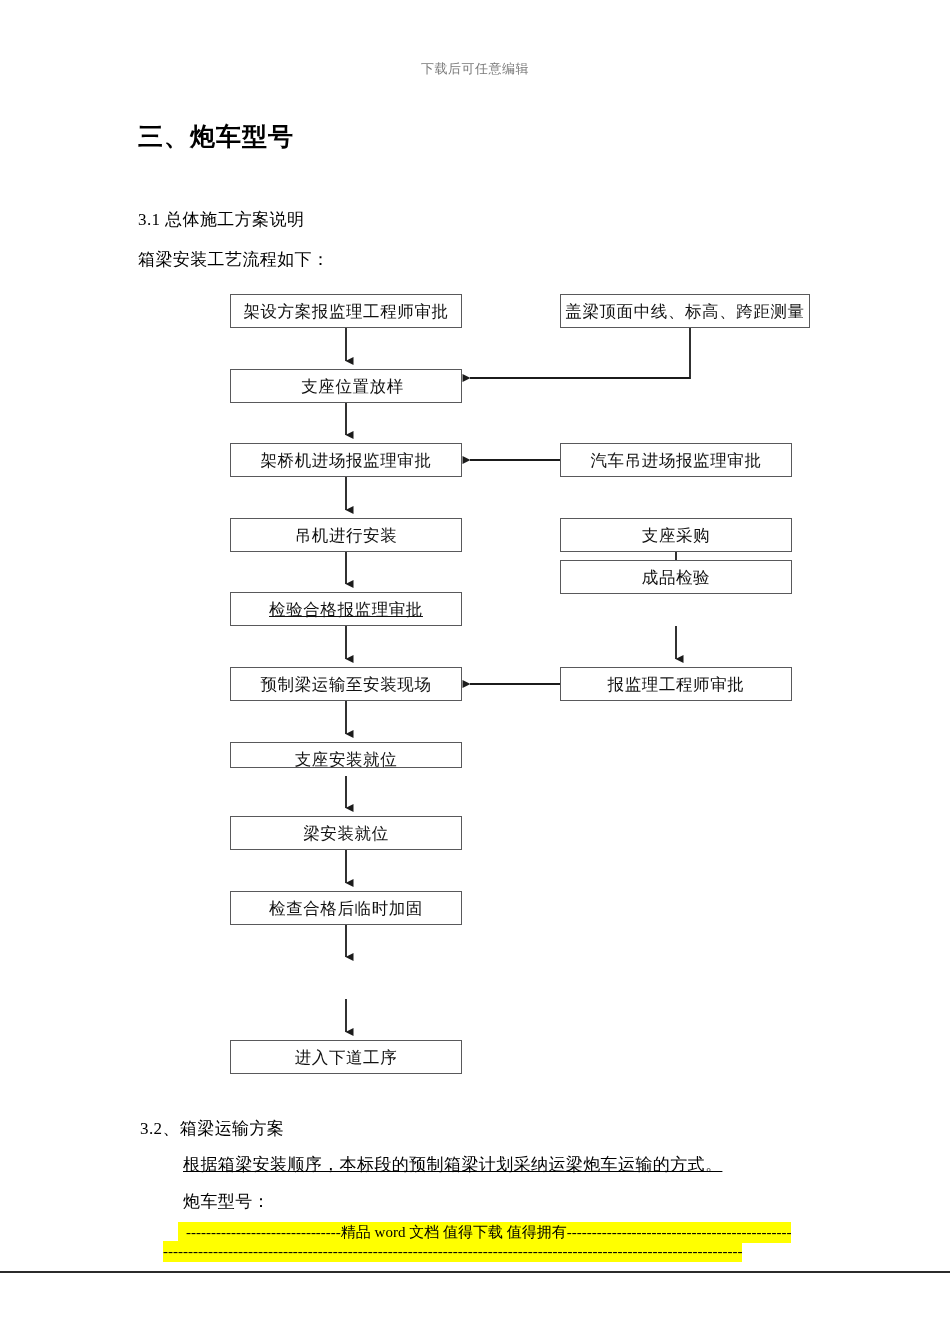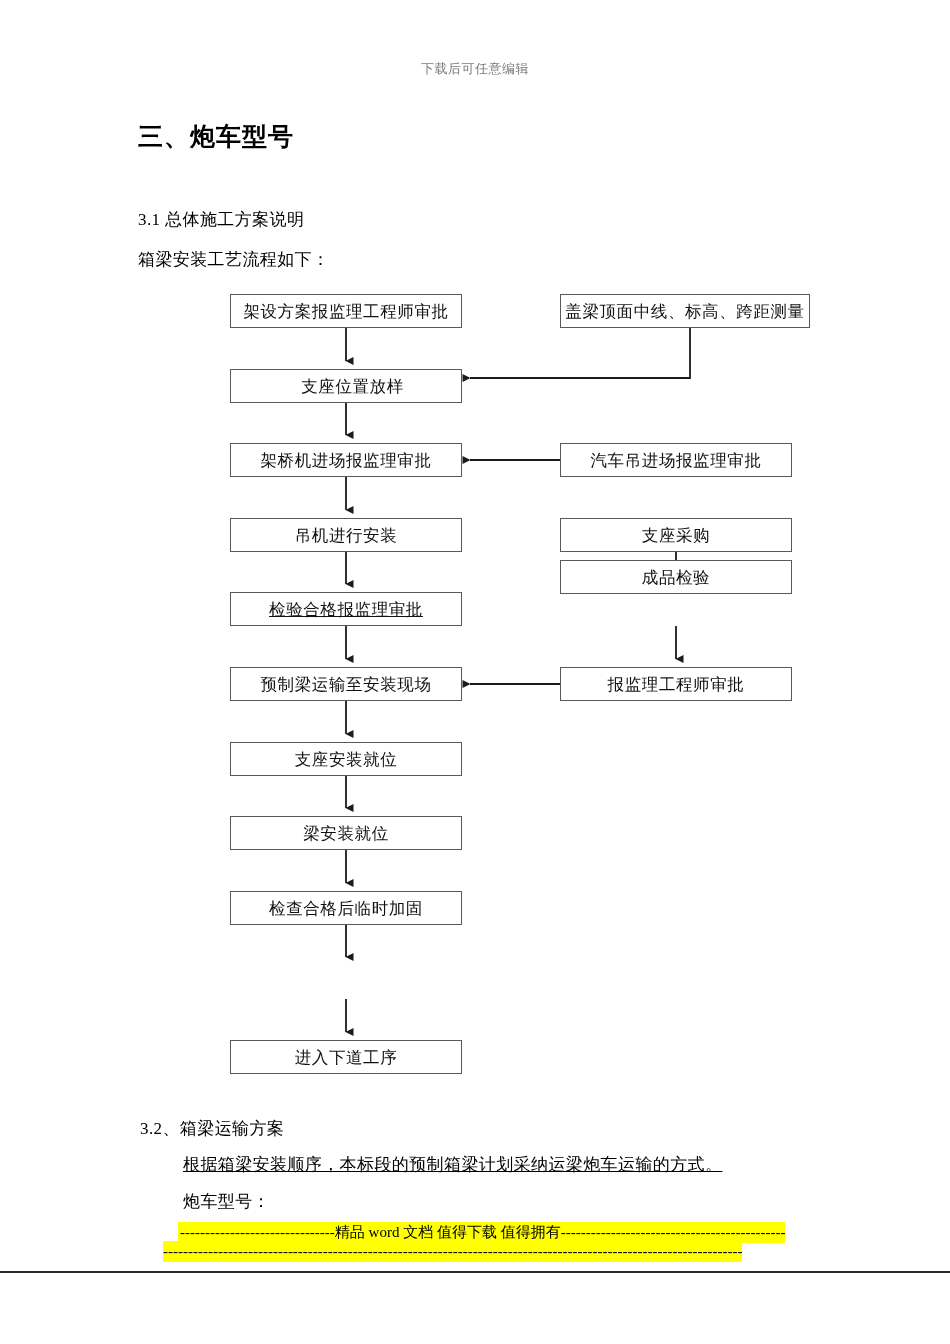--- a/index.html
+++ b/index.html
@@ -94,21 +94,21 @@
   }
   .footer-line1 {
     position: absolute;
     left: 178px;
     top: 0px;
     background: #ffff00;
     font-size: 15px;
     line-height: 19px;
     white-space: nowrap;
     letter-spacing: 0px;
-    padding: 1px 0 1px 2px;
+    padding: 1px 0 1px 8px;
   }
   .footer-line2 {
     position: absolute;
     left: 163px;
     top: 19px;
     background: #ffff00;
     font-size: 15px;
     line-height: 19px;
     white-space: nowrap;
     padding: 1px 0 1px 0;
@@ -183,21 +183,21 @@
   </div>
   <div class="node" style="left:230px; top:518px; width:232px; height:34px;">
     <span>吊机进行安装</span>
   </div>
   <div class="node" style="left:230px; top:592px; width:232px; height:34px;text-decoration:underline;">
     <span>检验合格报监理审批</span>
   </div>
   <div class="node" style="left:230px; top:667px; width:232px; height:34px;">
     <span>预制梁运输至安装现场</span>
   </div>
-  <div class="node" style="left:230px; top:742px; width:232px; height:34px;">
+  <div class="node" style="left:230px; top:742px; width:232px; height:26px;align-items:flex-end;">
     <span>支座安装就位</span>
   </div>
   <div class="node" style="left:230px; top:816px; width:232px; height:34px;">
     <span>梁安装就位</span>
   </div>
   <div class="node" style="left:230px; top:891px; width:232px; height:34px;">
     <span>检查合格后临时加固</span>
   </div>
   <div class="node" style="left:230px; top:1040px; width:232px; height:34px;">
     <span>进入下道工序</span>

